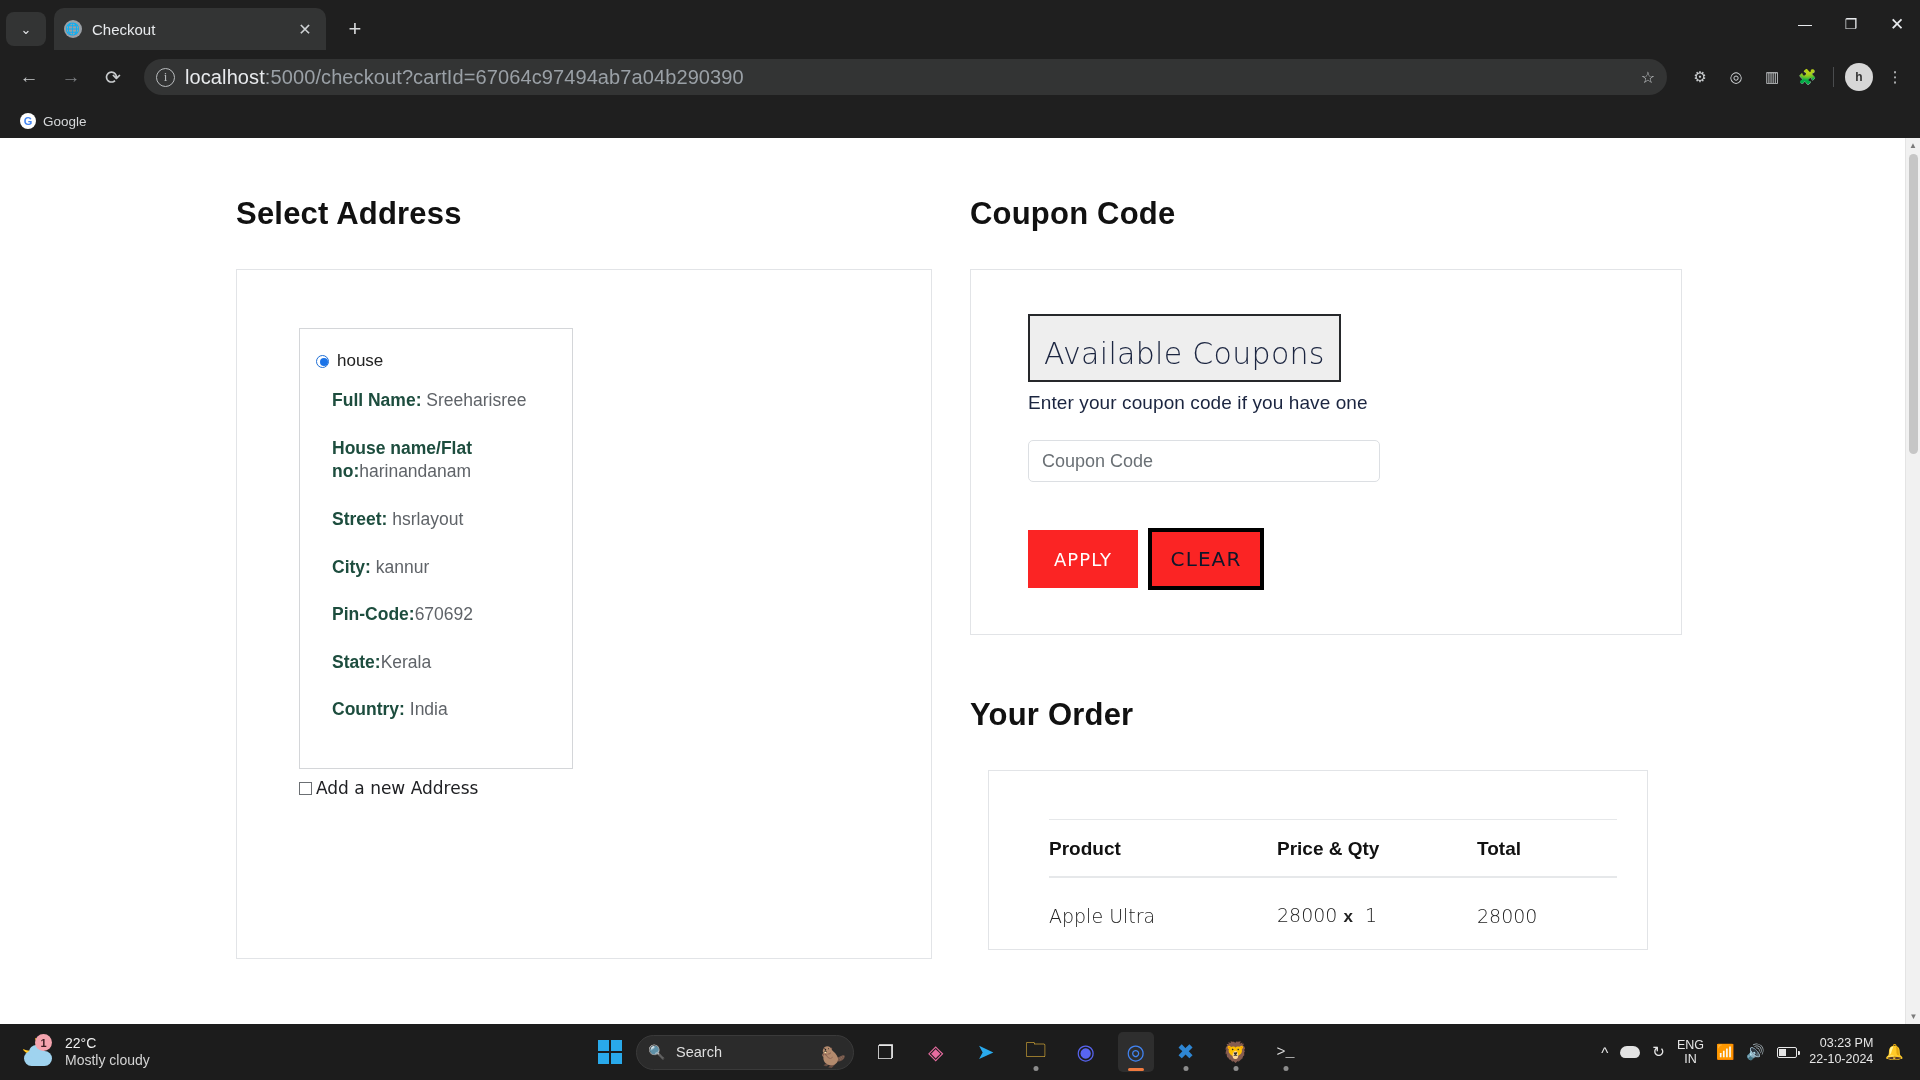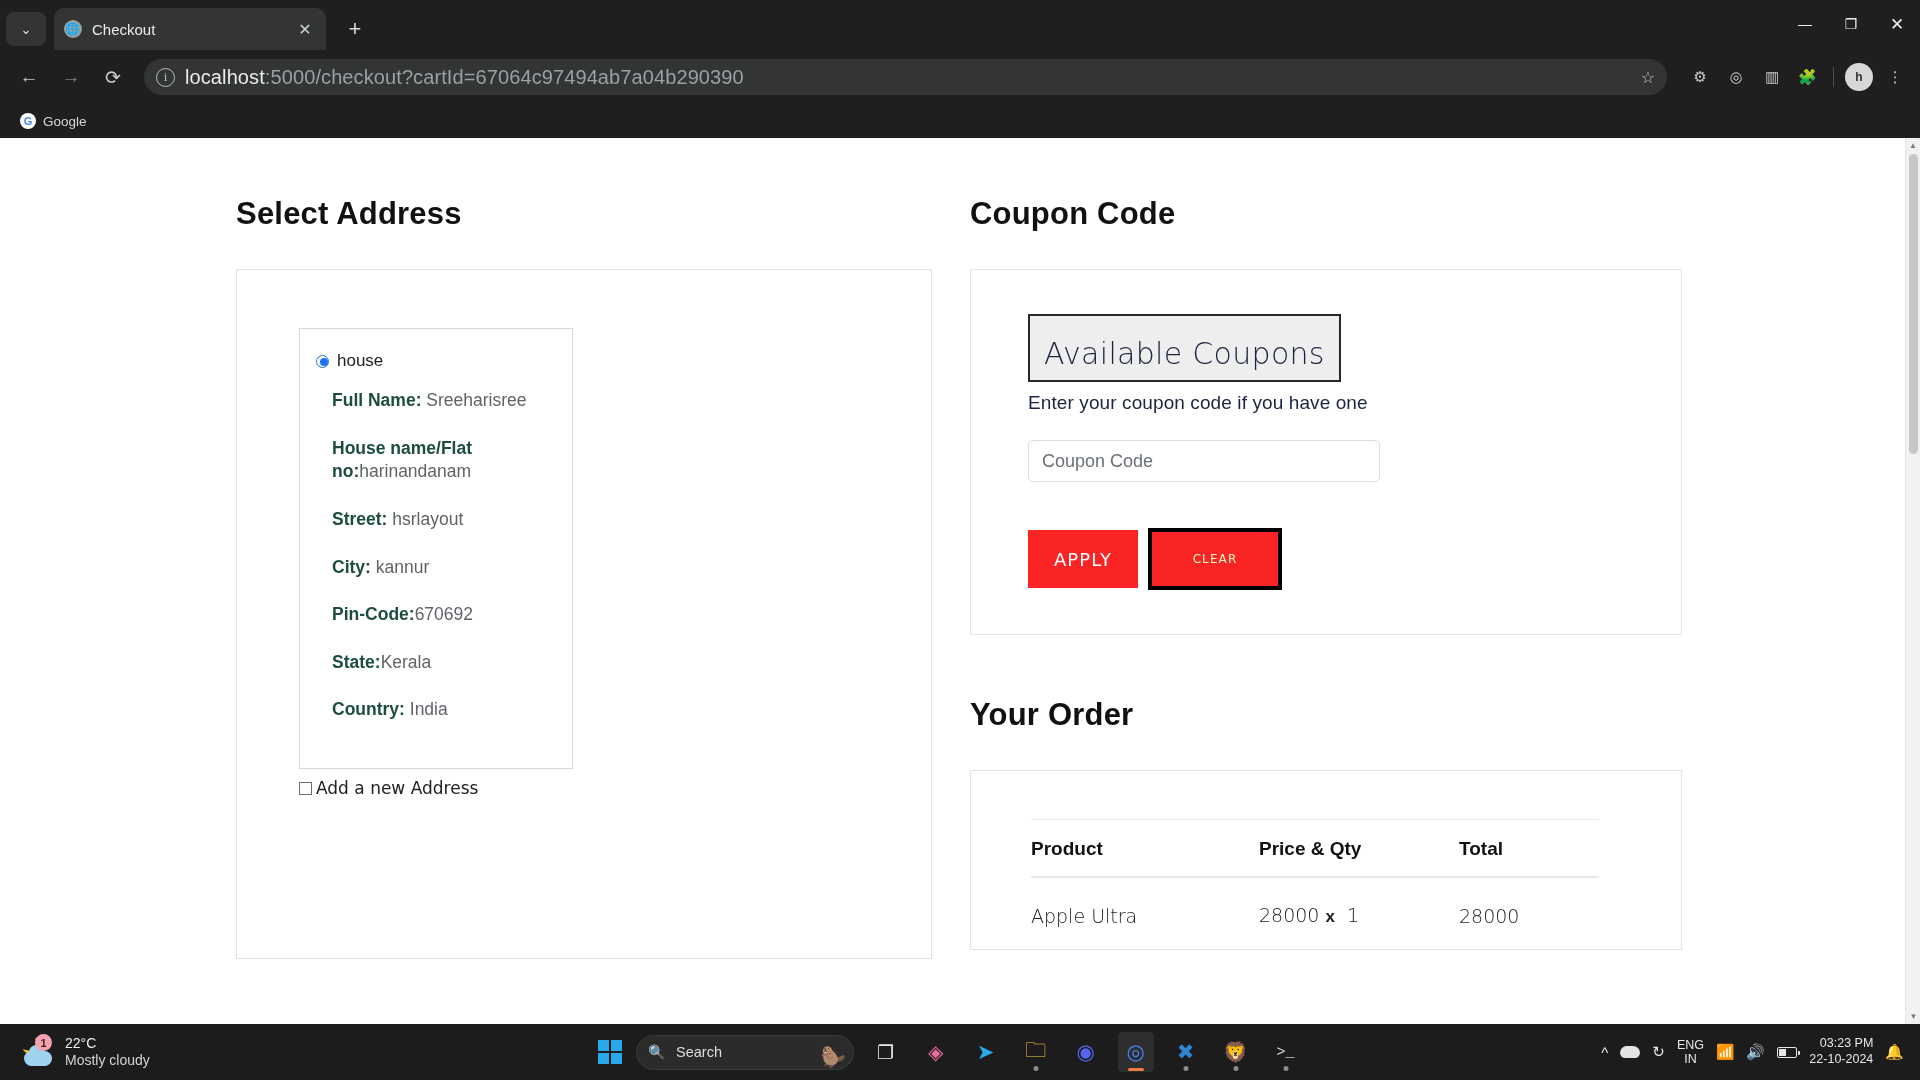--- a/index.html
+++ b/index.html
@@ -105,28 +105,28 @@
     font-family:"Liberation Sans", sans-serif;
   }
   .coupon-input::placeholder { color:#6a7075; }
   .btn-row { display:flex; gap:10px; margin-top:46px; align-items:center; }
   .btn-apply {
     background:#fb2424; color:#fff; border:none; width:110px; height:58px;
     font-size:18px; letter-spacing:1.1px; font-family:"DejaVu Sans", sans-serif; font-weight:400;
     cursor:pointer;
   }
   .btn-clear {
-    background:#fb2424; color:#fef9c3; border:4px solid #000; width:134px; height:62px;
-    font-size:12px; letter-spacing:1.1px; font-family:"DejaVu Sans", sans-serif; font-weight:400;
+    background:#fb2424; color:#0f172a; border:4px solid #000; width:116px; height:62px;
+    font-size:20px; letter-spacing:1.1px; font-family:"DejaVu Sans", sans-serif; font-weight:400;
     cursor:pointer;
   }
 
   
   .order-wrap { margin-top:62px; }
-  .order-card { width:712px; min-height:180px; padding:48px 17px 0 60px; }
+  .order-card { width:660px; min-height:180px; padding:48px 17px 0 60px;margin-left:18px; }
   table.order { width:568px; border-collapse:collapse; }
   table.order th {
     text-align:left; font-size:19px; font-weight:700; color:#111; padding:18px 0 16px 0;
     border-top:1px solid #e6e8ea; border-bottom:2px solid #e6e8ea;
   }
   table.order td { font-size:19px; color:#222; padding:26px 0 10px 0; font-family:"DejaVu Sans", sans-serif; font-weight:300; }
   table.order .c2 { width:200px; }
   table.order .c3 { width:140px; }
   .qty-x { font-weight:700; font-family:"Liberation Sans",sans-serif; font-size:17px; }
 

